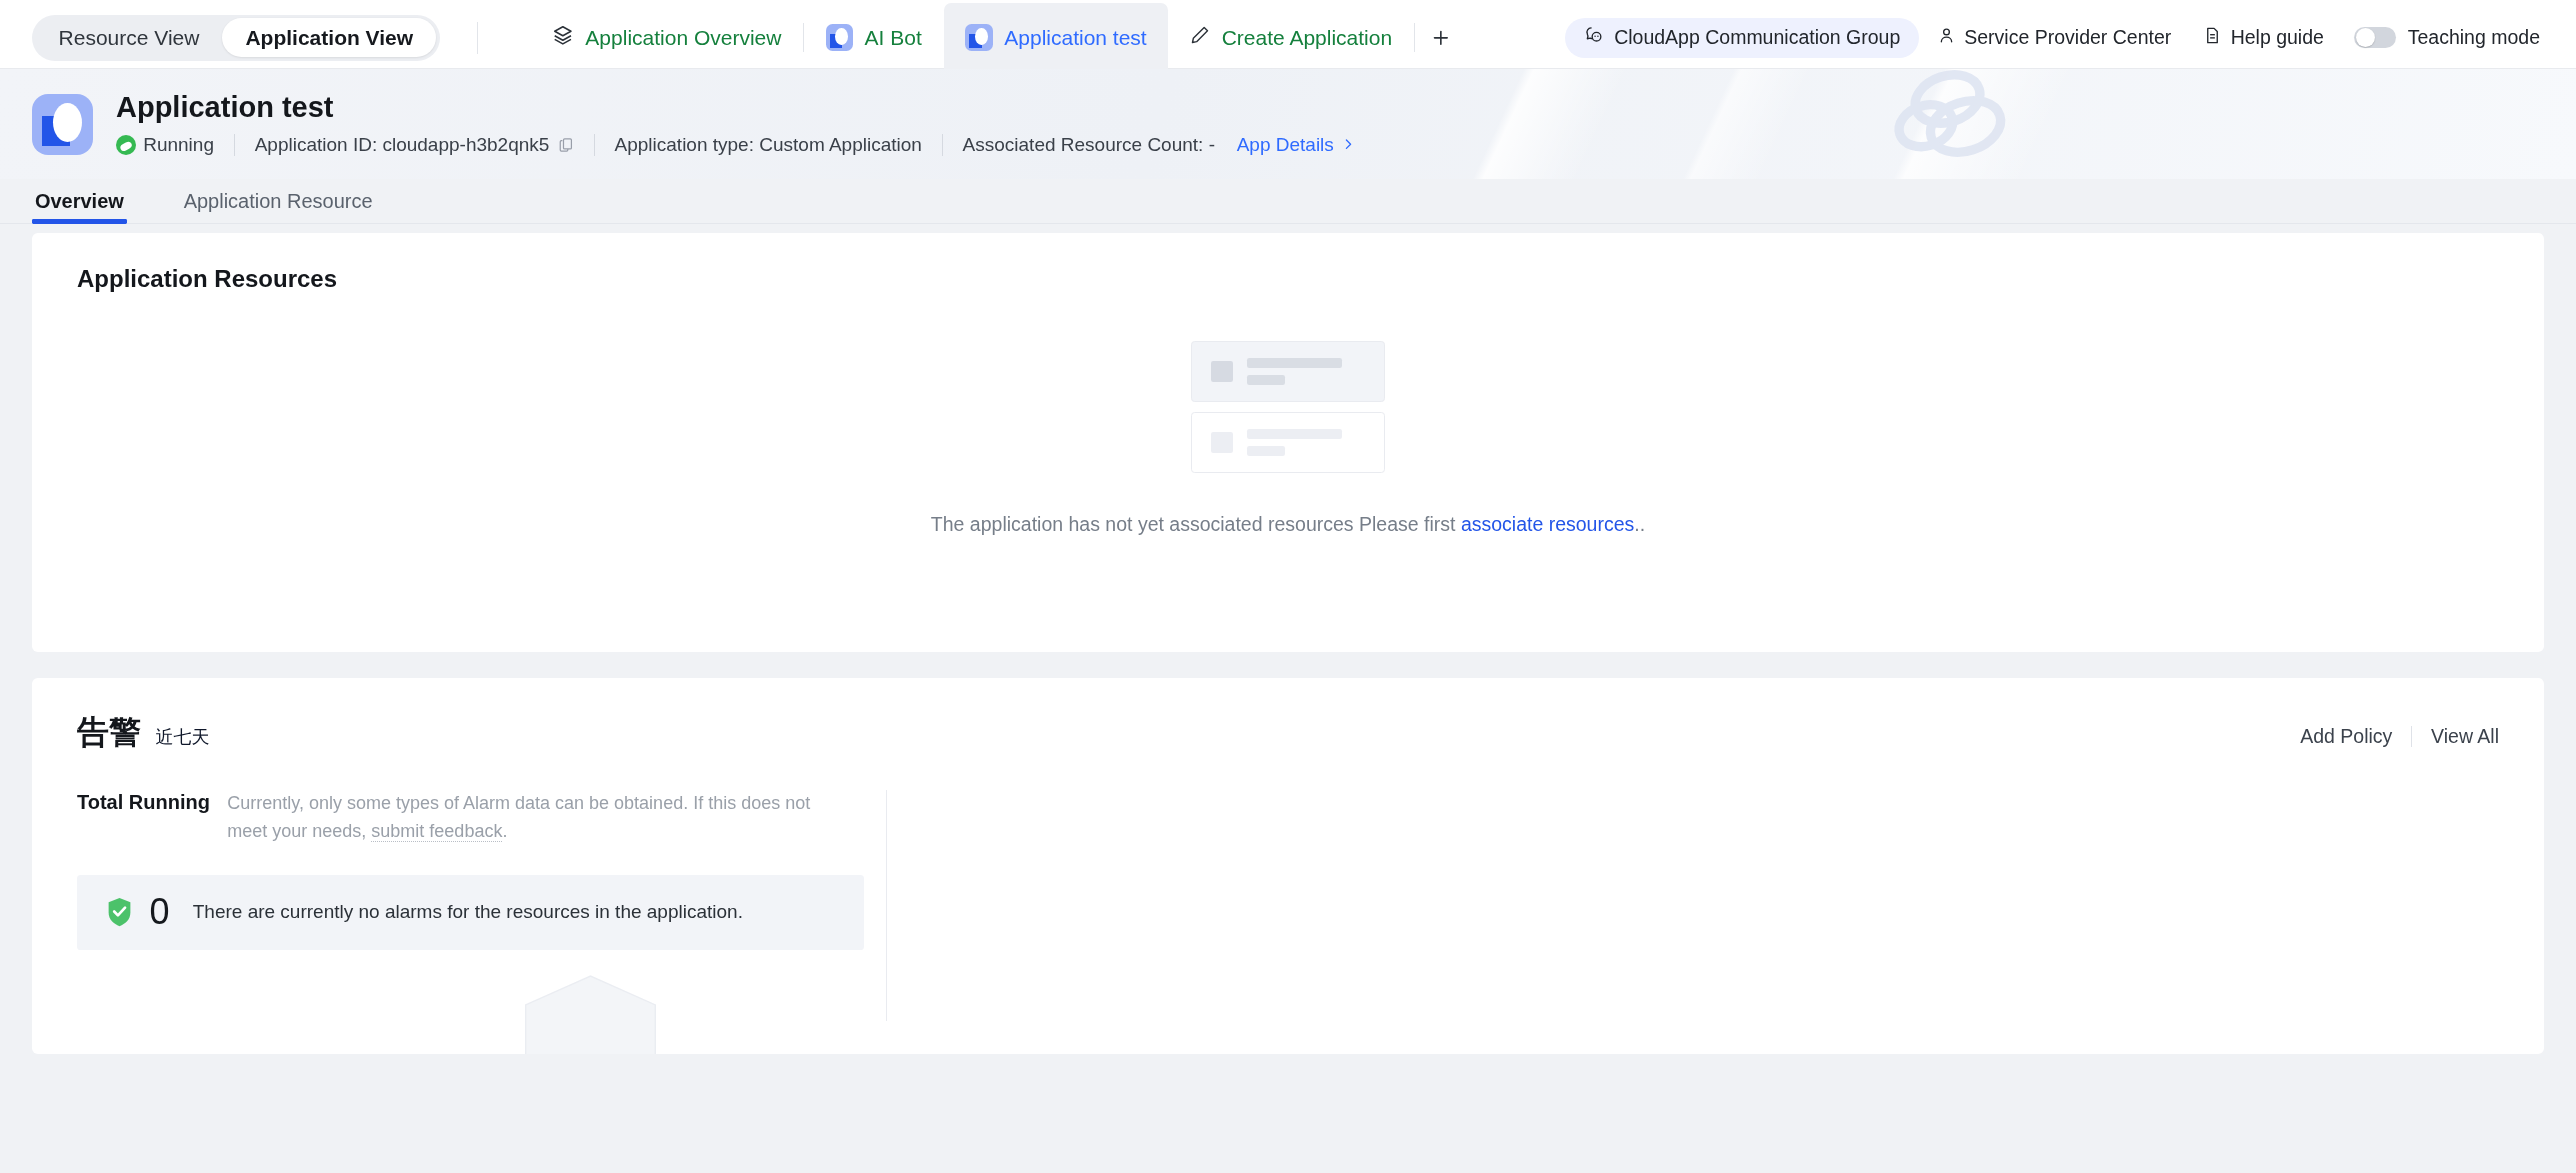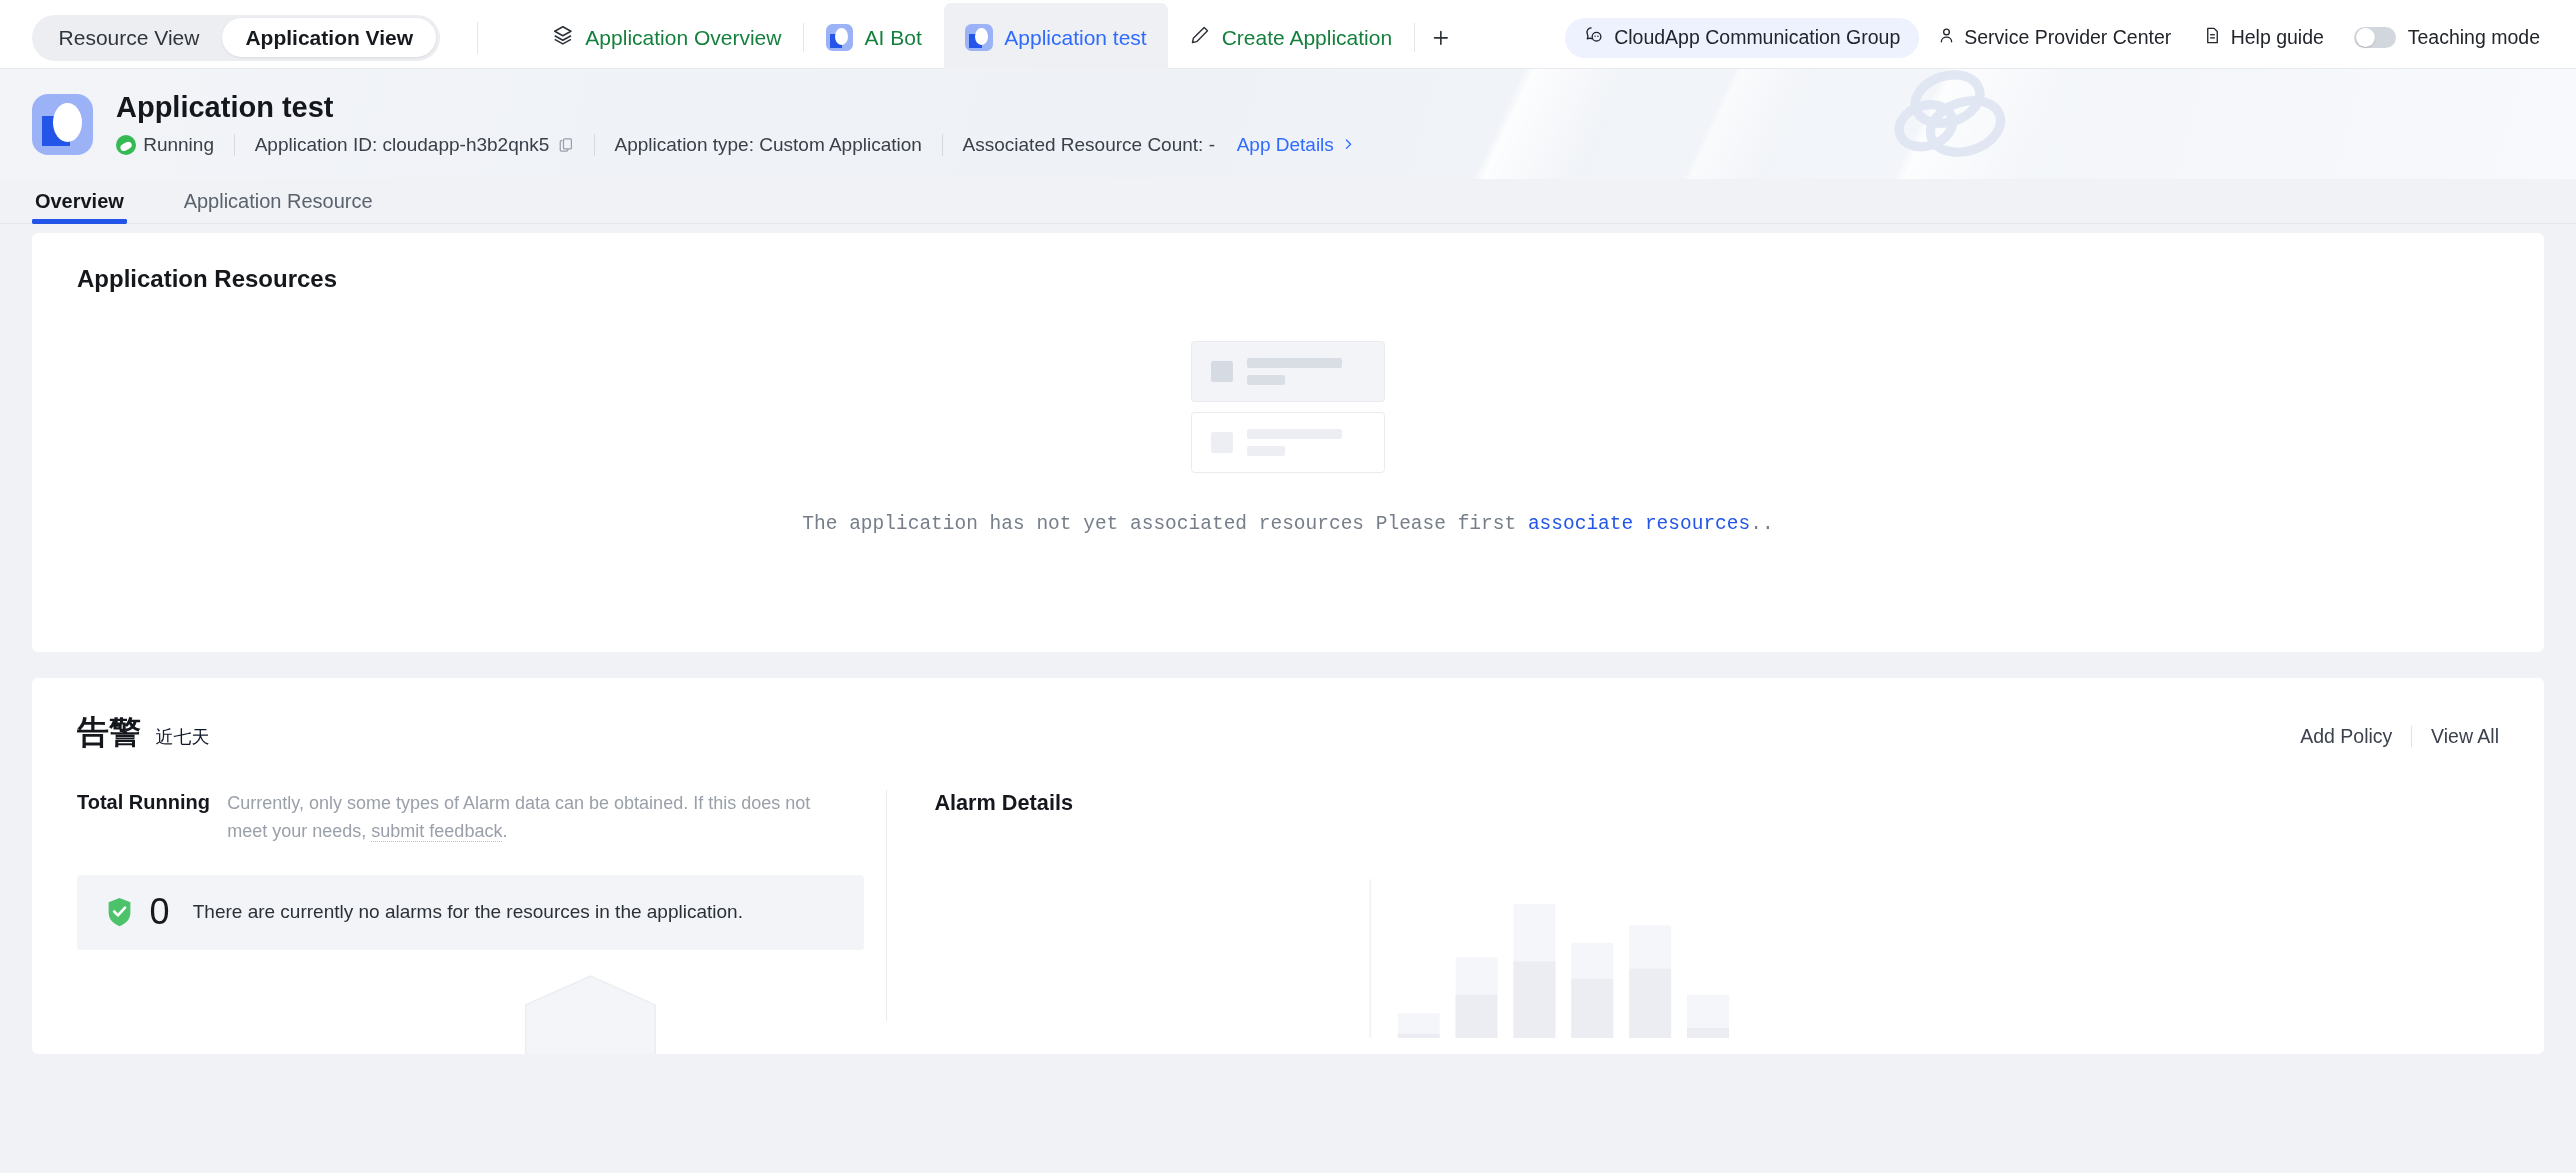--- a/index.html
+++ b/index.html
@@ -317,21 +317,20 @@
   .skel-sq { width: 21.7px; height: 21.7px; border-radius: 2.2px; background: #d6dae2; flex:0 0 auto; }
   .skel-box.light .skel-sq { background: #eceef3; }
   .skel-lines { display: flex; flex-direction: column; gap: 6.5px; }
   .skel-l1 { width: 95px; height: 10px; border-radius: 2.2px; background: #d9dde4; }
   .skel-l2 { width: 38px; height: 10px; border-radius: 2.2px; background: #d9dde4; }
   .skel-box.light .skel-l1, .skel-box.light .skel-l2 { background: #eceef3; }
   .empty-text {
     margin-top: 30px;
     font-size: 19.5px;
     color: #767e89;
-    font-family: Liberation Mono, monospace;
   }
   .empty-text a { color: #2355e8; text-decoration: none; cursor: pointer; }
 
   
   .card-alarm { margin-top: 26px; min-height: 376px; padding: 33px 45px 0 45px; }
   .alarm-head { display: flex; align-items: baseline; }
   .alarm-title-cn { font-size: 32px; font-weight: 700; color: #14171c; }
   .alarm-sub-cn { font-size: 18px; color: #0f172a; margin-left: 14.4px; }
   .alarm-head-right { margin-left: auto; display: flex; align-items: center; gap: 0; }
   .hlink { font-size: 19.5px; color: #3b424c; cursor: pointer; padding: 0 19px; }
@@ -593,39 +592,18 @@
           <span class="zero-text">There are currently no alarms for the resources in the application.</span>
         </div>
 
         <svg class="ghost-hex" viewBox="0 0 300 200">
           <path d="M60 118 L150 78 L240 118 L240 200 L60 200 Z" fill="#f1f3f7" stroke="#e6e9ef" stroke-width="2"></path>
         </svg>
       </div>
 
       <div class="alarm-divider"></div>
 
-      <div class="alarm-right">
-        <div class="alarm-detail-title">Alarm Details</div>
-
-        <svg class="ghost-chart" viewBox="0 0 560 230" preserveAspectRatio="none">
-          <line x1="10" y1="10" x2="10" y2="230" stroke="#e7e9ef" stroke-width="2"></line>
-          <g>
-            <rect x="48" y="196" width="58" height="34" fill="#f2f3f7"></rect>
-            <rect x="48" y="224" width="58" height="6" fill="#e6e8ee"></rect>
-            <rect x="128" y="118" width="58" height="112" fill="#f2f3f7"></rect>
-            <rect x="128" y="170" width="58" height="60" fill="#e6e8ee"></rect>
-            <rect x="208" y="44" width="58" height="186" fill="#f2f3f7"></rect>
-            <rect x="208" y="124" width="58" height="106" fill="#e6e8ee"></rect>
-            <rect x="288" y="98" width="58" height="132" fill="#f2f3f7"></rect>
-            <rect x="288" y="148" width="58" height="82" fill="#e6e8ee"></rect>
-            <rect x="368" y="74" width="58" height="156" fill="#f2f3f7"></rect>
-            <rect x="368" y="134" width="58" height="96" fill="#e6e8ee"></rect>
-            <rect x="448" y="170" width="58" height="60" fill="#f2f3f7"></rect>
-            <rect x="448" y="216" width="58" height="14" fill="#e6e8ee"></rect>
-          </g>
-        </svg>
-      </div>
 
     </div>
   </div>
 
 </div>
 
 
 </body></html>

